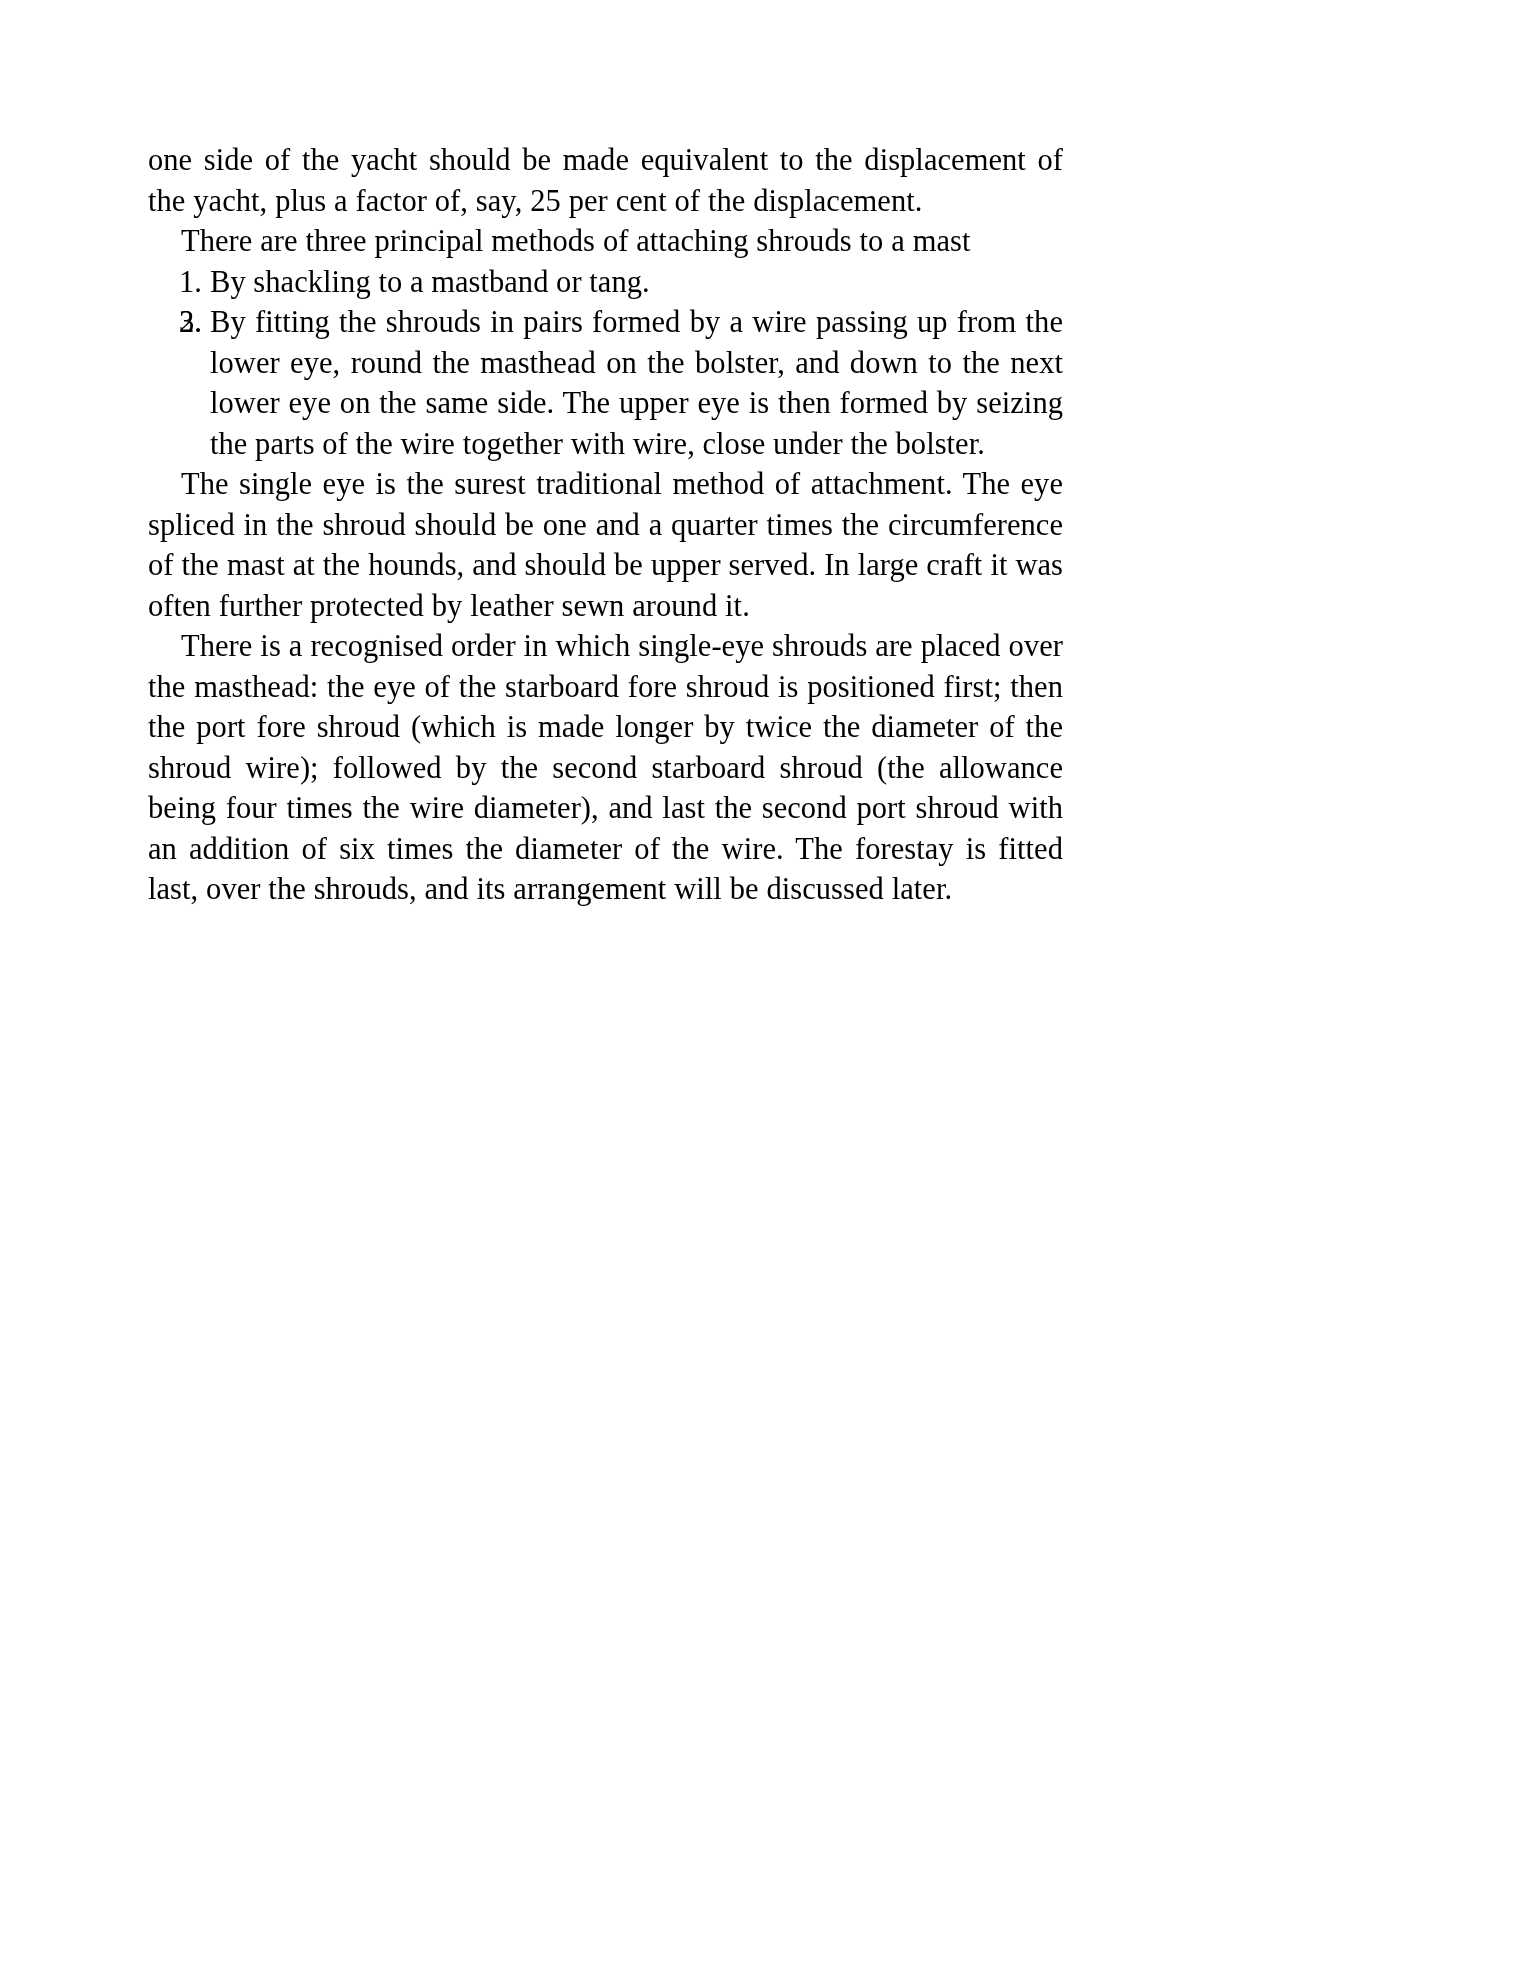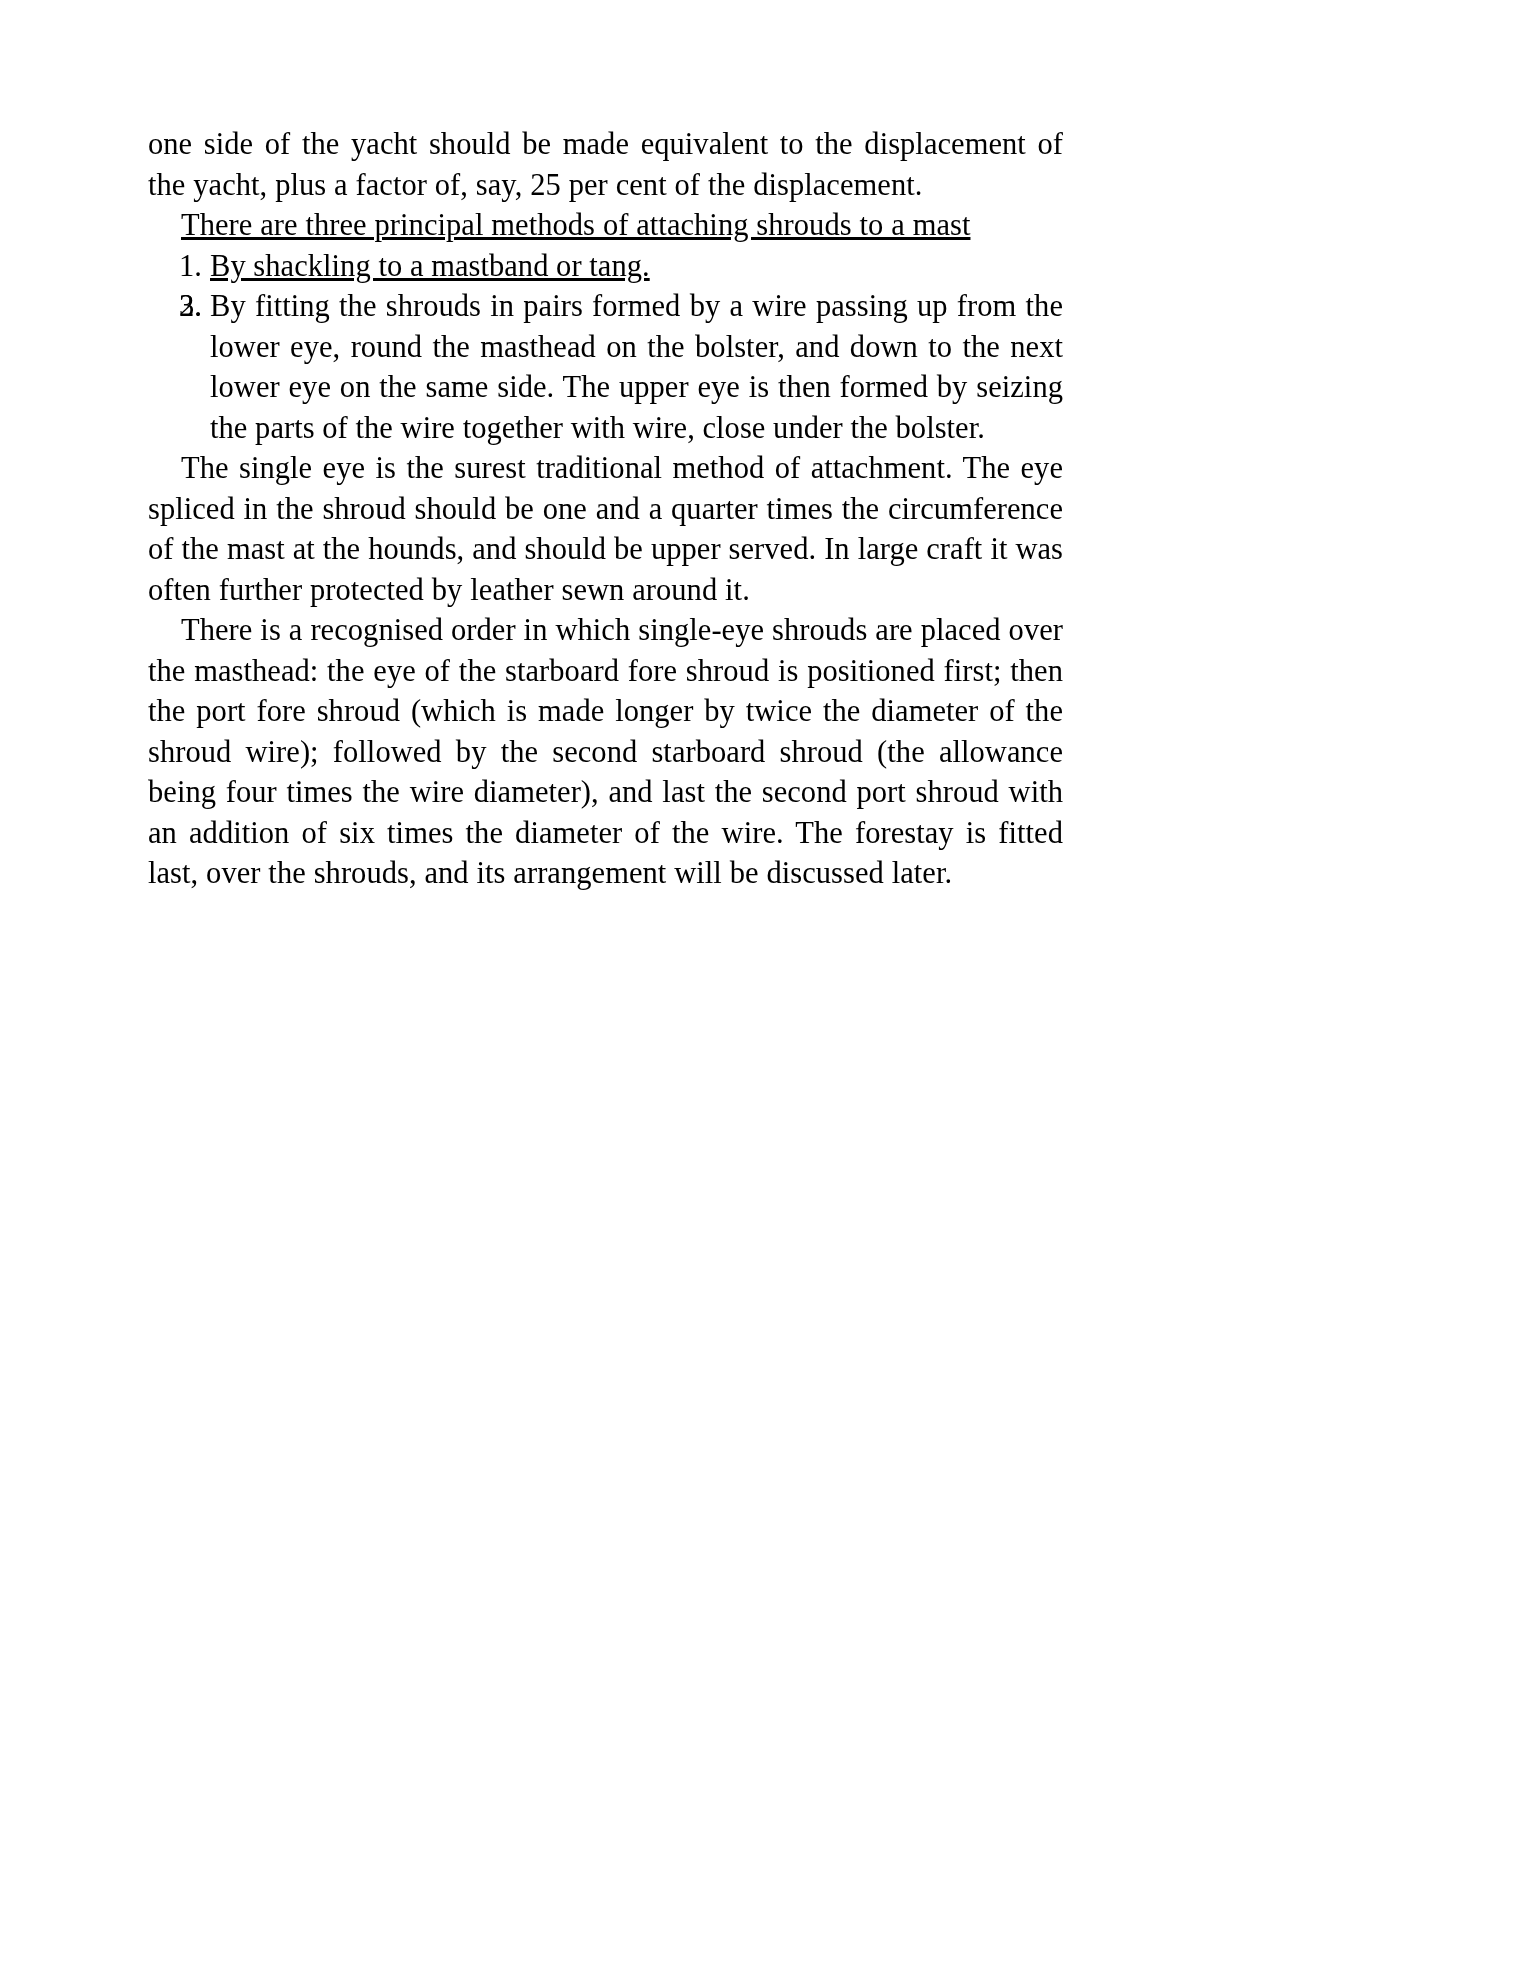--- a/index.html
+++ b/index.html
@@ -25,21 +25,21 @@
     width: 1530px;
     height: 1980px;
     background: #ffffff;
     overflow: hidden;
   }
 
   
   .text-column {
     position: absolute;
     left: 148px;
-    top: 124px;
+    top: 140px;
     width: 915px;
   }
 
   p.body-par {
     margin: 0;
     font-size: 30.5px;
     line-height: 40.5px;
     text-align: justify;
     text-justify: inter-word;
     letter-spacing: 0.05px;
@@ -75,21 +75,20 @@
     top: 0;
     width: 34px;
     text-align: left;
     font-size: 30.5px;
     line-height: 40.5px;
   }
 
   
   .no-stretch {
     text-align: left;
-    text-decoration: underline;
   }
 </style>
 </head>
 <body>
 
 <div class="page">
   <div class="text-column">
 
     <p class="body-par">one side of the yacht should be made equivalent to the displacement of the yacht, plus a factor of, say, 25 per cent of the displacement.</p>
 

